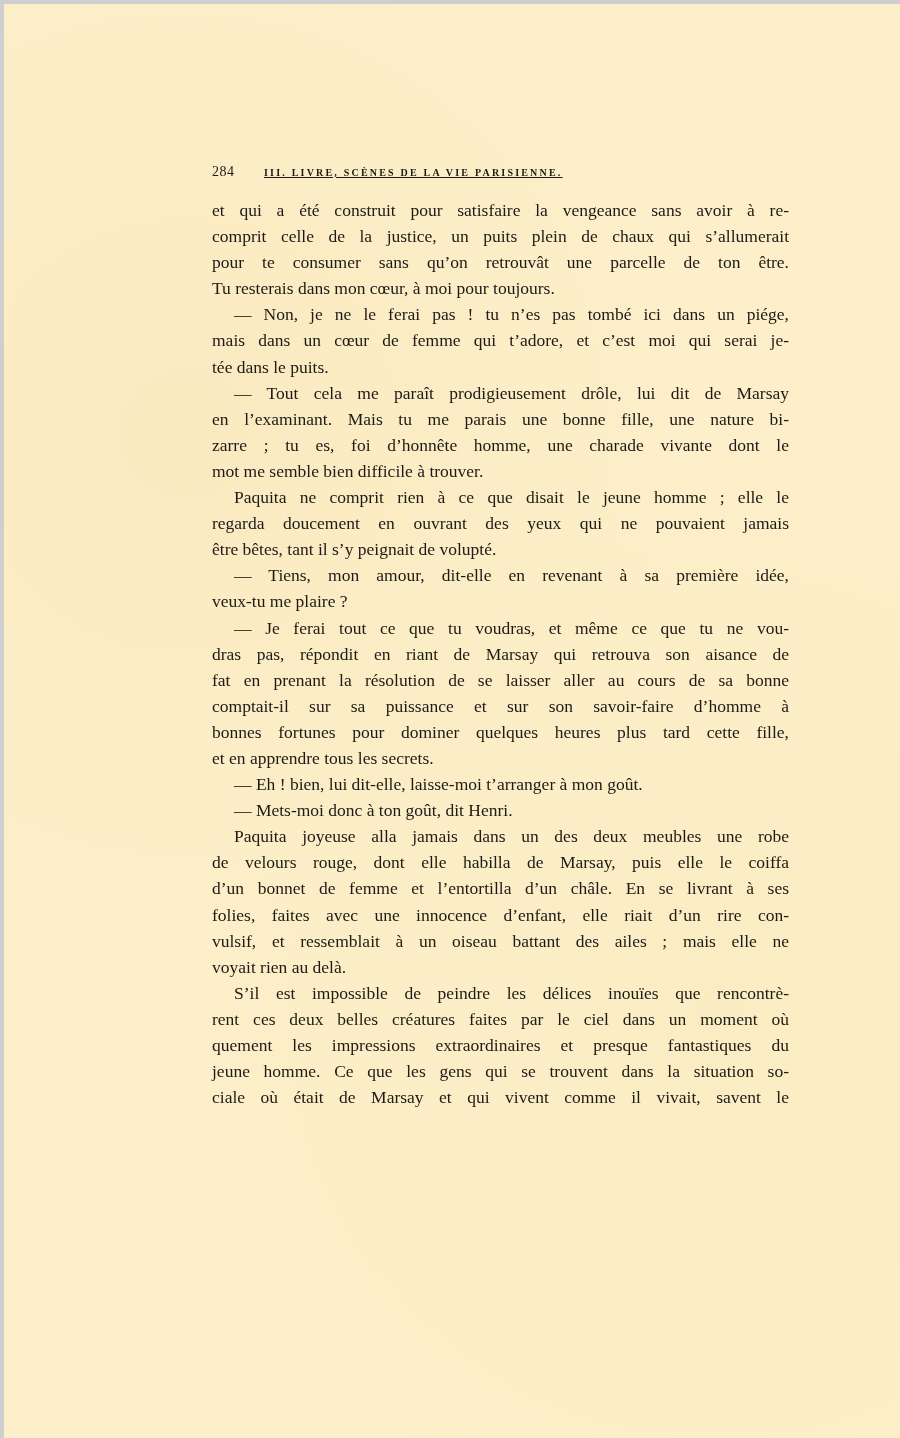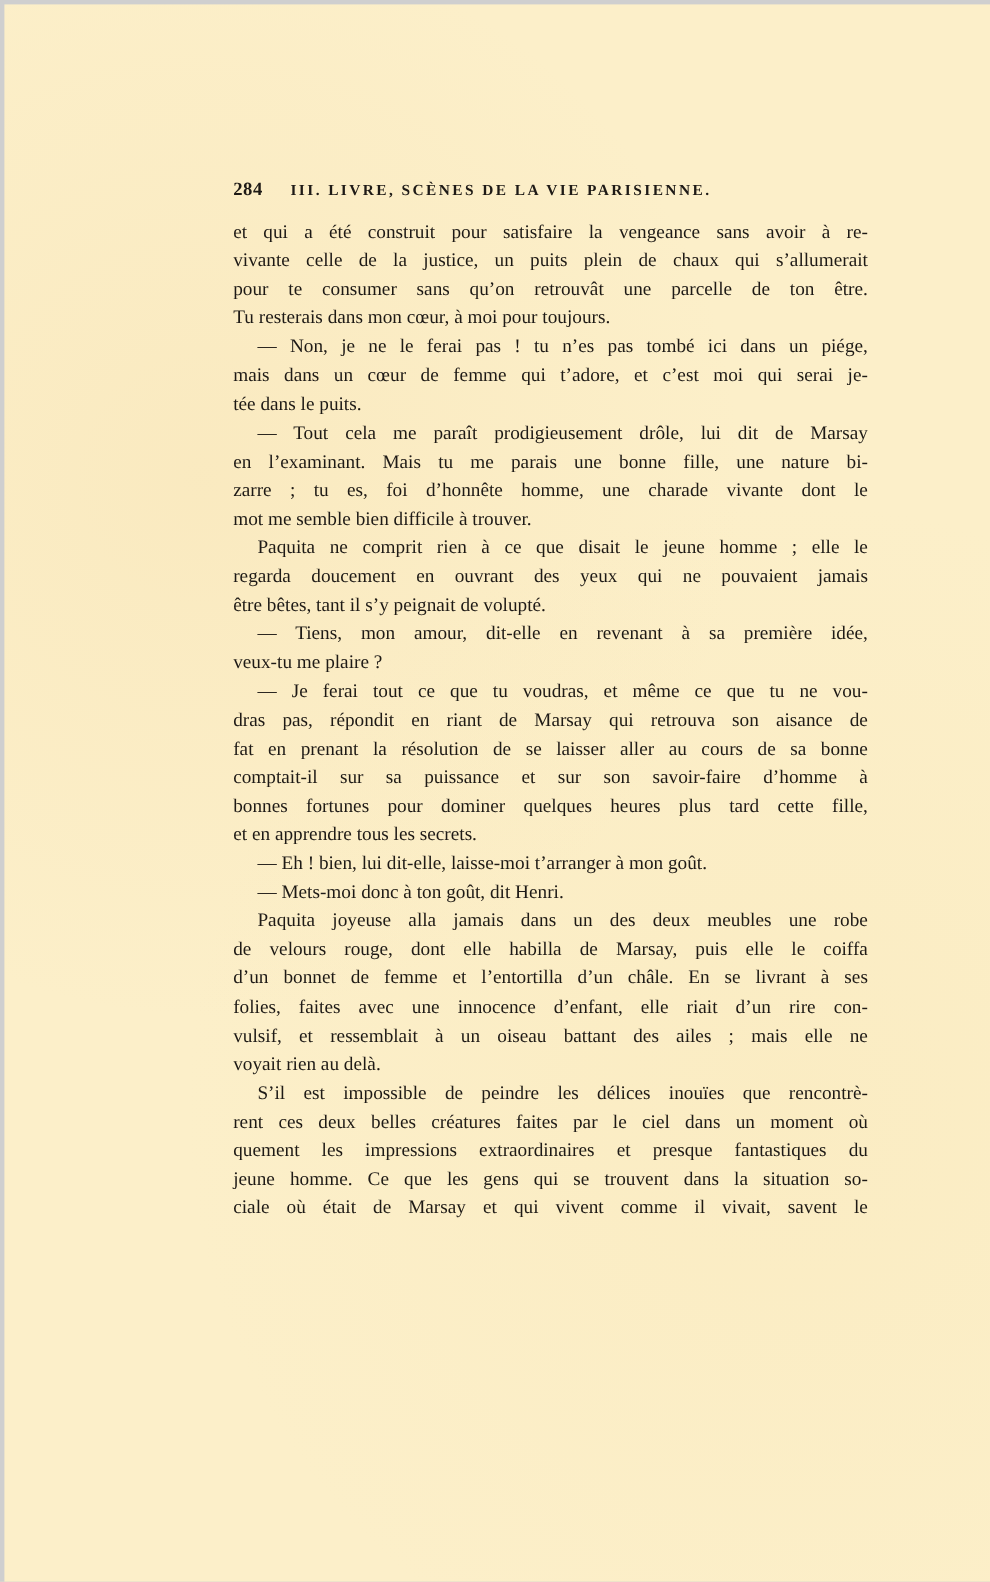--- a/index.html
+++ b/index.html
@@ -35,29 +35,30 @@
       line-height: 26.1px;
     }
     .running-head {
       display: flex;
       align-items: baseline;
       height: 30px;
       margin-bottom: 8px;
       white-space: nowrap;
     }
     .page-number {
-      font-size: 17px;
-      font-weight: bold;
+      font-size: 14px;
+      font-weight: normal;
       letter-spacing: 0.5px;
       width: 52px;
     }
     .head-title {
-      font-size: 14px;
+      font-size: 10px;
       font-weight: bold;
       letter-spacing: 2.2px;
+      text-decoration: underline;
     }
     .line {
       display: block;
       white-space: nowrap;
       text-align-last: justify;
       text-align: justify;
       height: 26.1px;
       overflow: visible;
     }
     .line.last {
@@ -72,21 +73,21 @@
 
 <div class="page">
   <div class="text-block">
     <div class="running-head">
       <span class="page-number">284</span>
       <span class="head-title">III. LIVRE, SCÈNES DE LA VIE PARISIENNE.</span>
     </div>
     <div id="body-text">
         <div class="paragraph">
           <span class="line">et qui a été construit pour satisfaire la vengeance sans avoir à re-</span>
-          <span class="line">vivante celle de la justice, un puits plein de chaux qui s’allumerait</span>
+          <span class="line">comprit celle de la justice, un puits plein de chaux qui s’allumerait</span>
           <span class="line">pour te consumer sans qu’on retrouvât une parcelle de ton être.</span>
           <span class="line last">Tu resterais dans mon cœur, à moi pour toujours.</span>
         </div>
         <div class="paragraph">
           <span class="line indent">— Non, je ne le ferai pas ! tu n’es pas tombé ici dans un piége,</span>
           <span class="line">mais dans un cœur de femme qui t’adore, et c’est moi qui serai je-</span>
           <span class="line last">tée dans le puits.</span>
         </div>
         <div class="paragraph">
           <span class="line indent">— Tout cela me paraît prodigieusement drôle, lui dit de Marsay</span>

